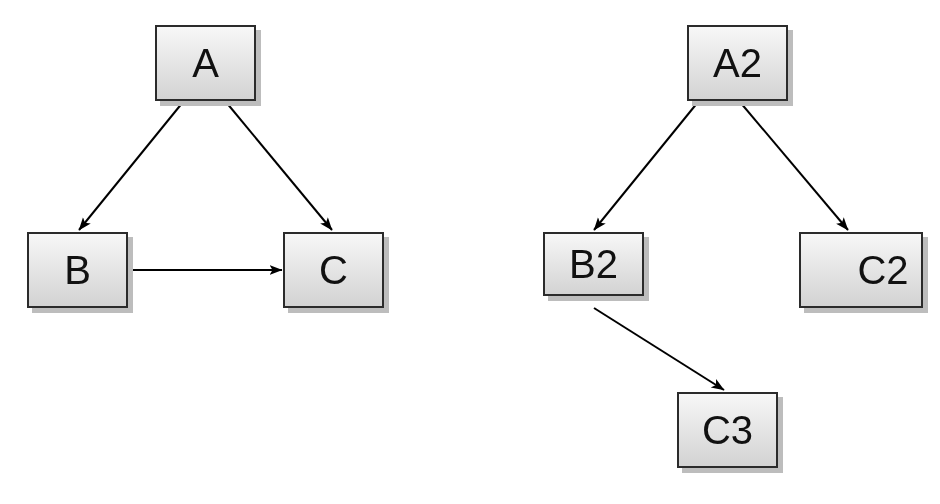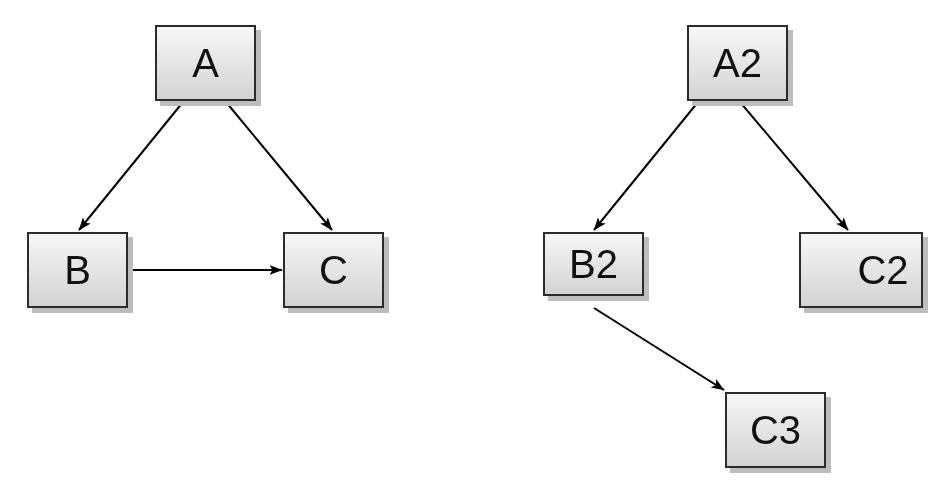--- a/index.html
+++ b/index.html
@@ -72,17 +72,17 @@
       </div>
       <div class="node" style="left: 669px; top: 25px; width: 101px; height: 76px; margin-left: 18px;">
         <span class="node-label">A2</span>
       </div>
       <div class="node" style="left: 543px; top: 232px; width: 101px; height: 64px;">
         <span class="node-label">B2</span>
       </div>
       <div class="node" style="left: 799px; top: 232px; width: 124px; height: 76px; padding-left: 44px;">
         <span class="node-label">C2</span>
       </div>
-      <div class="node" style="left: 677px; top: 392px; width: 101px; height: 76px; margin-left: 48px;">
+      <div class="node" style="left: 677px; top: 392px; width: 101px; height: 76px;">
         <span class="node-label">C3</span>
       </div>
     </div>
 </div>
 
 </body></html>

